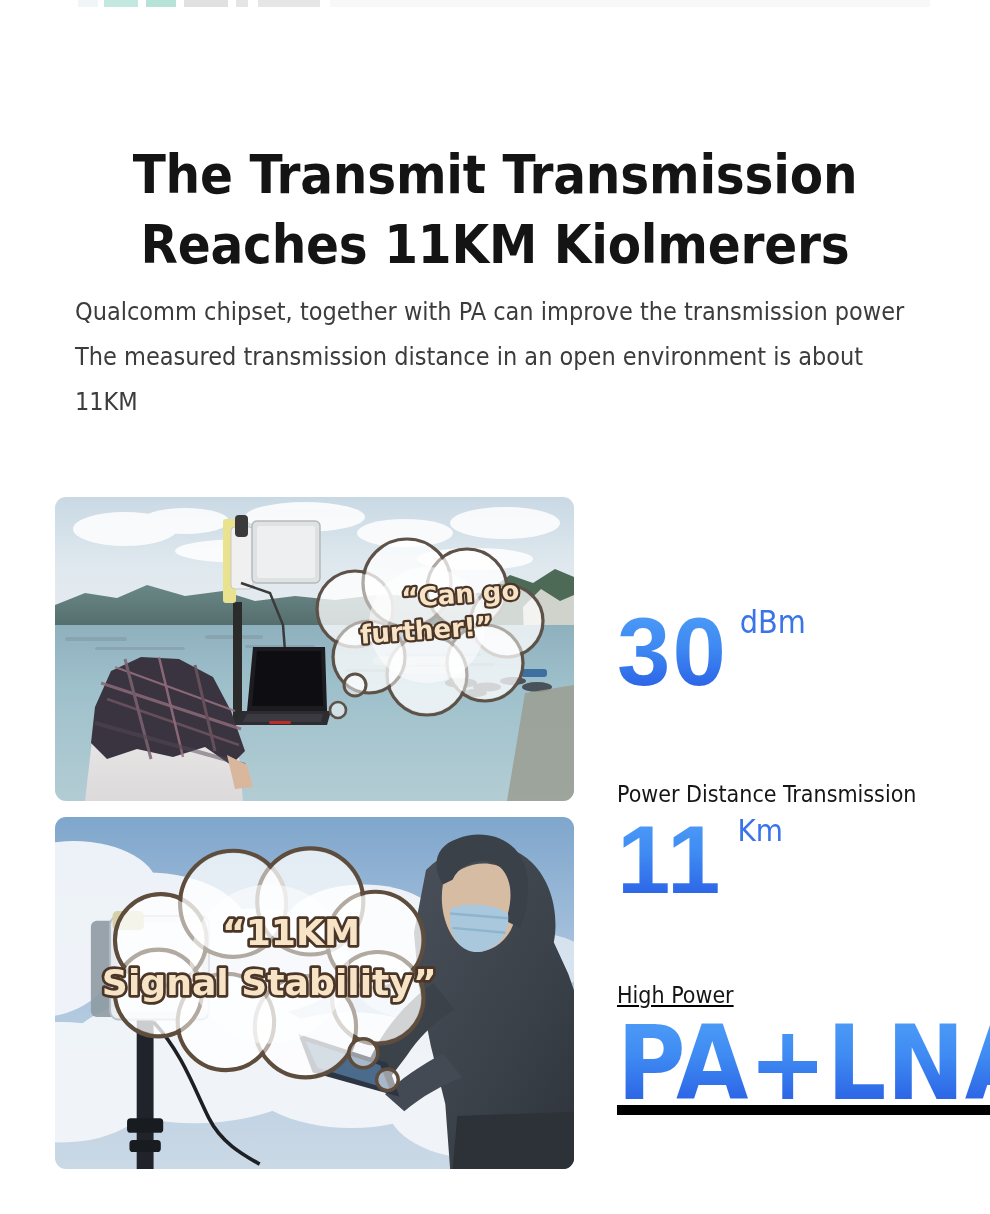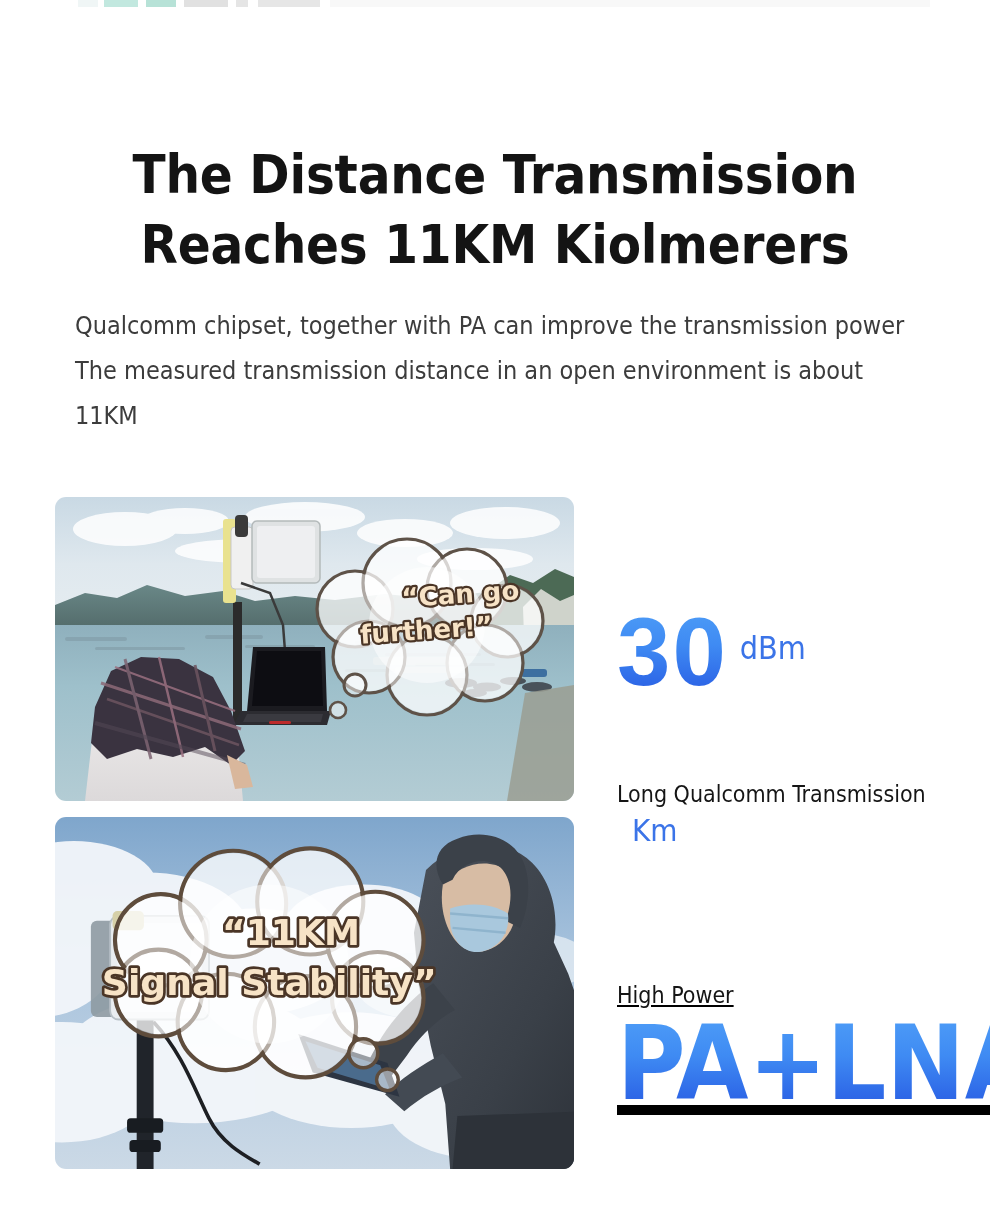--- a/index.html
+++ b/index.html
@@ -54,21 +54,21 @@
     font-size: 54px;
     line-height: 70px;
     letter-spacing: -0.2px;
     white-space: pre-line;
   }
 
   
   .lede {
     position: absolute;
     left: 75px;
-    top: 278px;
+    top: 264px;
     width: 850px;
     color: #3c3c3c;
     font-family: "Liberation Sans Narrow", "DejaVu Sans Condensed", "Liberation Sans", sans-serif;
     font-size: 25px;
     line-height: 45px;
     font-weight: normal;
   }
 
   
   .photo {
@@ -96,21 +96,21 @@
 
   .stat-label {
     color: #151515;
     font-family: "Liberation Sans Narrow", "DejaVu Sans Condensed", "Liberation Sans", sans-serif;
     font-size: 23px;
     line-height: 28px;
     white-space: nowrap;
   }
   .stat-value-row {
     display: flex;
-    align-items: center;
+    align-items: flex-start;
     margin-top: 6px;
   }
   .bignum {
     font-family: "Liberation Sans", sans-serif;
     font-weight: bold;
     font-size: 96px;
     line-height: 92px;
     letter-spacing: 2px;
     background: linear-gradient(180deg, #4e9df7 0%, #3f8bf3 42%, #2f6ae8 82%, #2a5ee2 100%);
     -webkit-background-clip: text;
@@ -153,21 +153,21 @@
   <div class="top-sliver">
     <span class="frag f"></span>
     <span class="frag a"></span>
     <span class="frag b"></span>
     <span class="frag c"></span>
     <span class="frag d"></span>
     <span class="frag e"></span>
     <span class="frag g"></span>
   </div>
 
-  <h1 class="headline">The Distance Transmission
+  <h1 class="headline">The Transmit Transmission
 Reaches 11KM Kiolmerers</h1>
 
   <p class="lede">Qualcomm chipset, together with PA can improve the transmission power The measured transmission distance in an open environment is about 11KM</p>
 
   <div class="photo photo-top">
     <svg viewBox="0 0 519 304" preserveAspectRatio="xMidYMid slice" role="img">
       <defs>
         <linearGradient id="sky1" x1="0" y1="0" x2="0" y2="1">
           <stop offset="0%" stop-color="#c9d9e4"></stop>
           <stop offset="45%" stop-color="#dfe8ee"></stop>
@@ -389,22 +389,23 @@
   <div class="stats">
 
     <div class="stat stat-1">
       <div class="stat-value-row">
         <span class="bignum">30</span>
         <span class="unit">dBm</span>
       </div>
     </div>
 
     <div class="stat stat-2">
-      <div class="stat-label">Long Qualcomm Transmission</div>
+      <div class="stat-label">Power Distance Transmission</div>
       <div class="stat-value-row">
+        <span class="bignum">11</span>
         <span class="unit km">Km</span>
       </div>
     </div>
 
     <div class="stat stat-3">
       <div class="stat-label">High Power</div>
       <div class="stat-value-row">
         <span class="bignum wide">PA+LNA</span>
       </div>
     </div>

